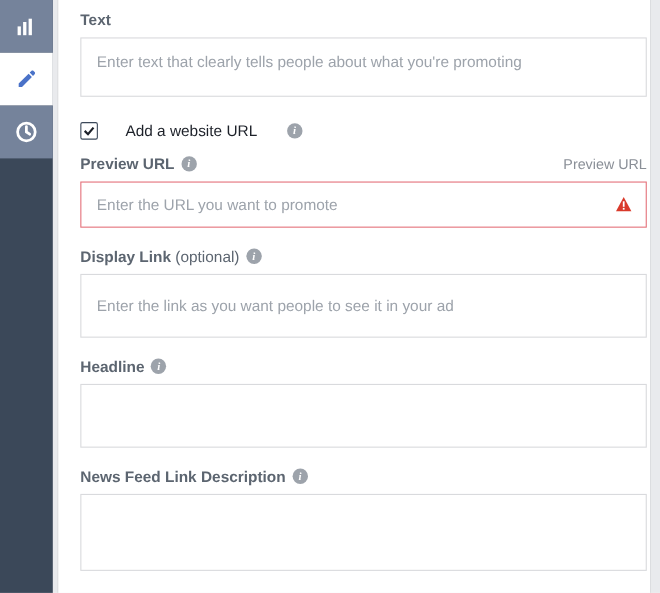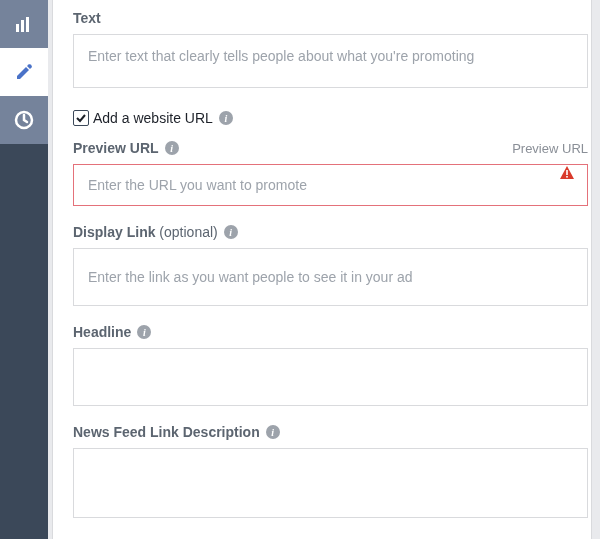--- a/index.html
+++ b/index.html
@@ -109,40 +109,40 @@
       line-height: 1.4;
     }
     .textarea-input.desc {
       height: 70px;
     }
     .text-input { height: 58px; }
     .error-field {
       border: 1px solid #e4717a;
       position: relative;
       display: flex;
-      align-items: flex-start;
+      align-items: center;
     }
     .error-field input {
       border: none;
       flex: 1;
       padding: 12px 14px;
       font-size: 14px;
       font-family: inherit;
       background: transparent;
       outline: none;
     }
     .error-field input::placeholder { color: #9da3ab; }
     .warn-icon {
       margin-right: 12px;
       display: flex;
     }
     .checkbox-row {
       display: flex;
       align-items: center;
-      gap: 4px;
+      gap: 25px;
       margin-bottom: 14px;
     }
     .checkbox {
       width: 16px;
       height: 16px;
       border: 1px solid #3b4859;
       border-radius: 2px;
       display: flex;
       align-items: center;
       justify-content: center;

